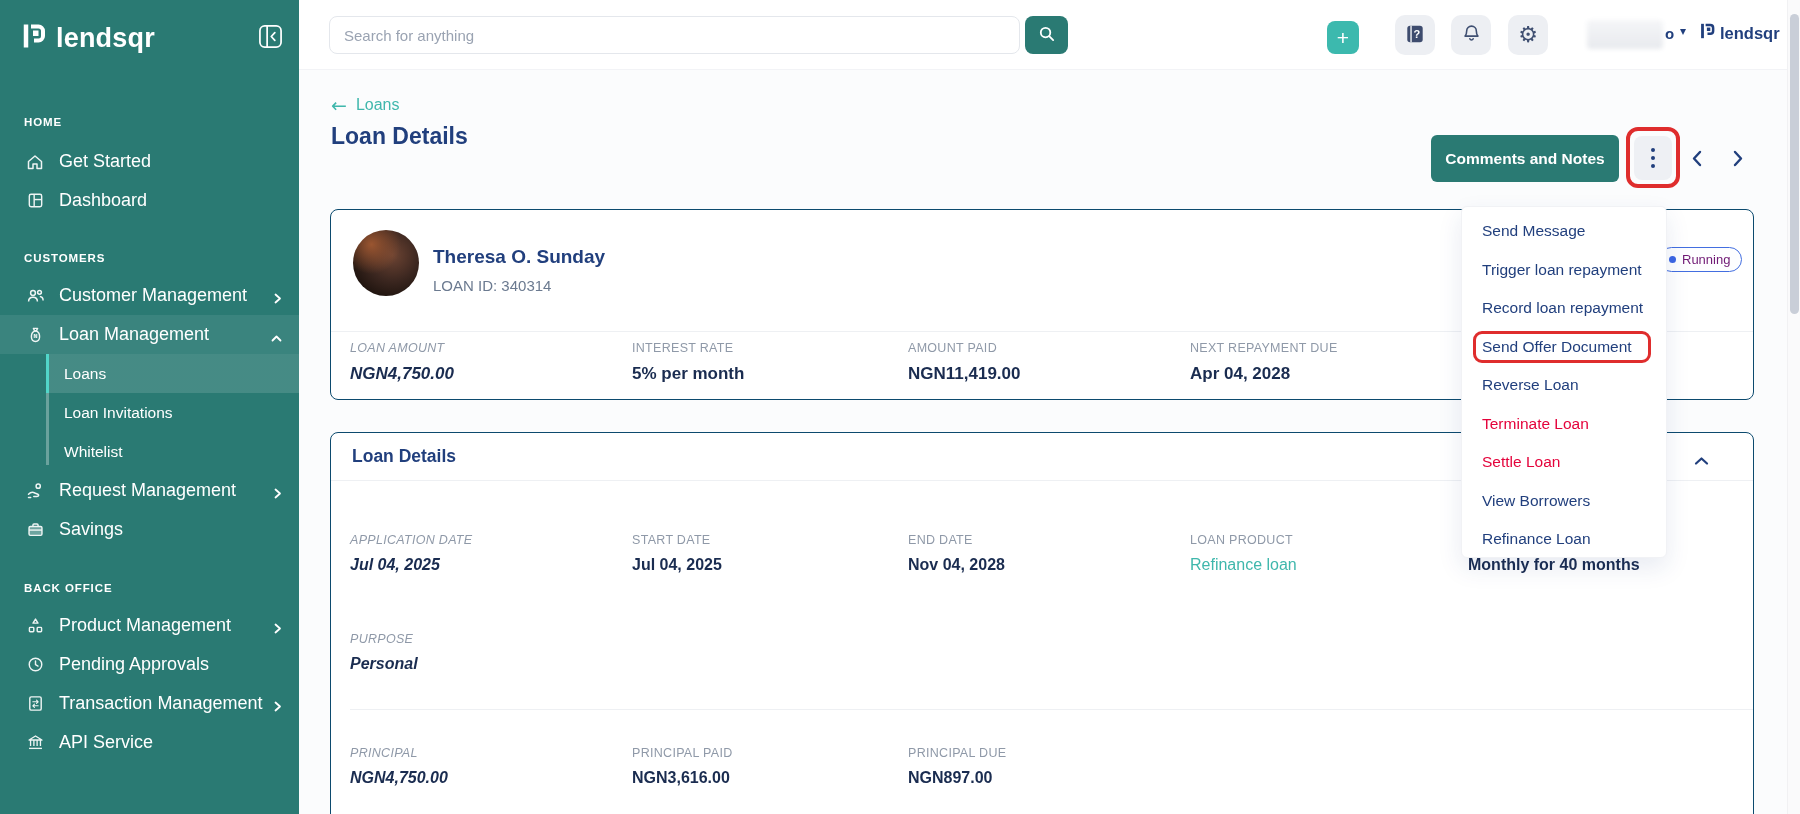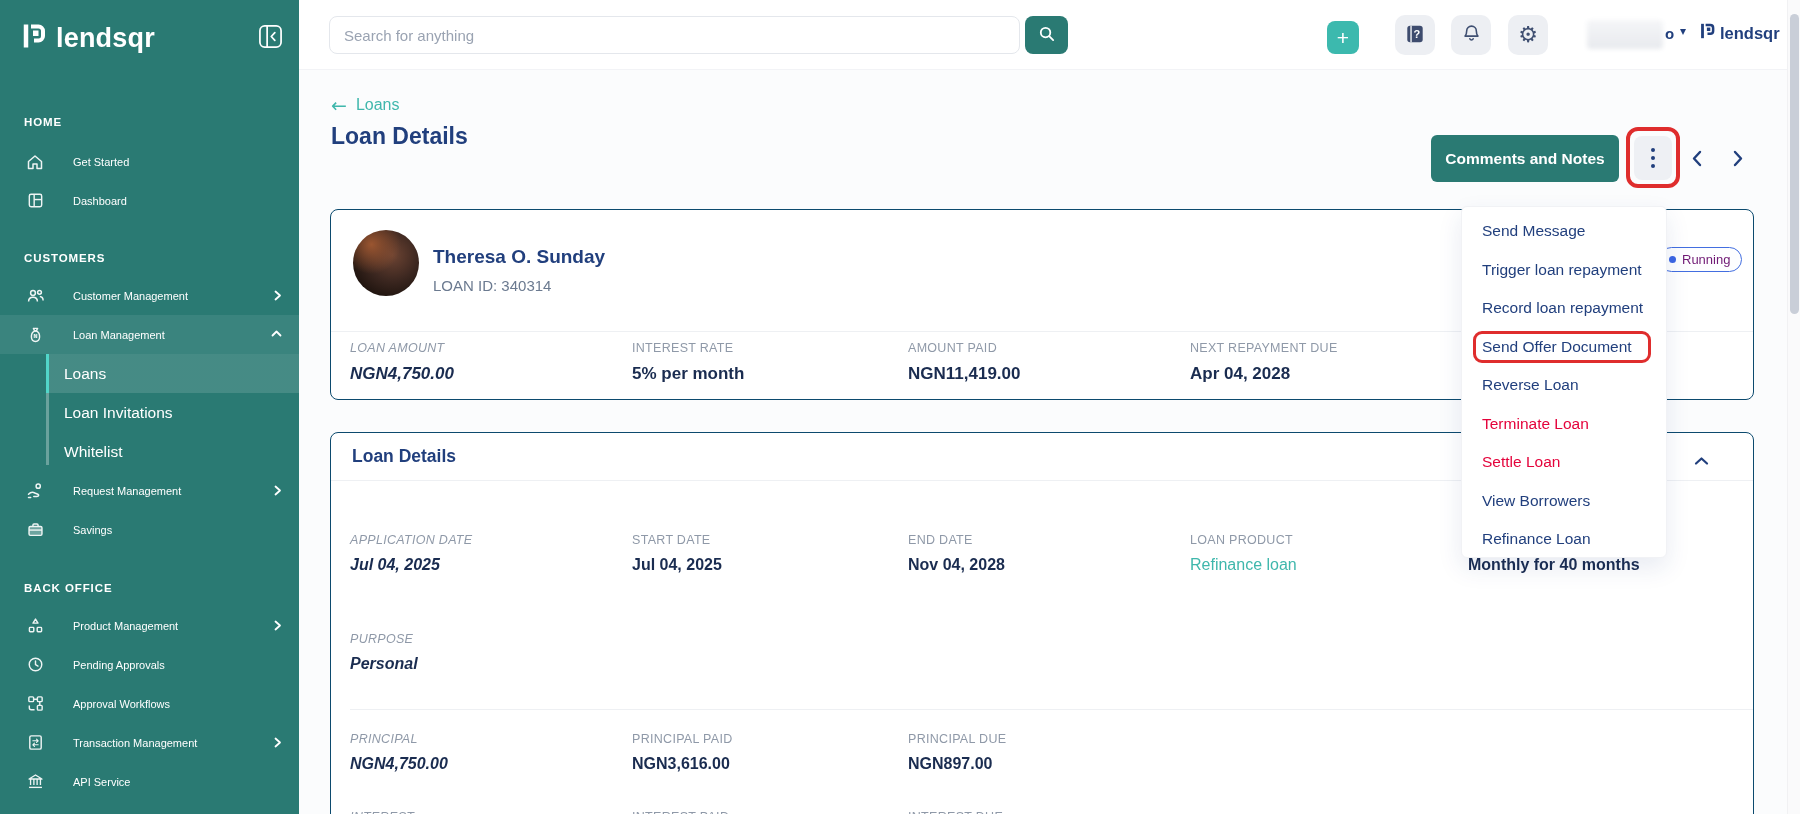--- a/index.html
+++ b/index.html
@@ -8,21 +8,21 @@
 
   
   .sidebar { position:absolute; left:0; top:0; width:299px; height:814px; background:#2a7a73; color:#fff; z-index:30; }
   .logo-row { position:relative; height:56px; padding:20px 0 0 22px; display:flex; align-items:center; gap:10px; }
   .logo-text { font-size:27px; font-weight:700; letter-spacing:.2px; }
   .collapse-btn { position:absolute; right:16px; top:24px; cursor:pointer; }
   .side-label { padding-left:24px; font-size:11.5px; font-weight:700; letter-spacing:.9px; }
   .s-home { margin:60px 0 14px; }
   .s-cust { margin:32px 0 12px; }
   .s-back { margin:33px 0 12px; }
-  .nav-item { position:relative; height:39px; display:flex; align-items:center; gap:27px; padding-left:24px; font-size:11px; cursor:pointer; }
+  .nav-item { position:relative; height:39px; display:flex; align-items:center; gap:13px; padding-left:24px; font-size:18px; cursor:pointer; }
   .nav-item.expanded { background:rgba(255,255,255,.08); }
   .nicon { width:22px; display:flex; justify-content:center; align-items:center; opacity:.92; }
   .chev { position:absolute; right:16px; top:13px; }
   .subgroup { position:relative; }
   .subgroup::before { content:""; position:absolute; left:46px; top:3px; bottom:6px; width:3px; background:rgba(255,255,255,.30); }
   .sub-item { position:relative; height:39px; display:flex; align-items:center; padding-left:64px; font-size:15.5px; cursor:pointer; }
   .sub-item.active { background:linear-gradient(90deg, transparent 49px, rgba(255,255,255,.13) 49px); }
   .sub-item.active::before { content:""; position:absolute; left:46px; top:0; bottom:0; width:3px; background:#52d6c9; }
 
   
@@ -70,21 +70,21 @@
   .stats-row .fvalue { font-size:17px; }
   .fvalue.link { color:#3fb7ac; font-weight:400; cursor:pointer; }
 
   .loan-card { top:362px; height:430px; }
   .ld-head { position:relative; height:48px; border-bottom:1px solid #eef0f3; display:flex; align-items:center; padding-left:21px; font-size:17.5px; font-weight:700; color:#213f7d; }
   .ld-collapse { position:absolute; right:44px; top:17px; cursor:pointer; }
   .ld-body { padding-left:19px; }
   .frow { display:flex; }
   .r1 { margin-top:52px; } .r2 { margin-top:58px; }
   .ld-div { margin-top:36px; height:1px; background:#eef0f3; }
-  .r3 { margin-top:22px;align-items:center; } .r4 { margin-top:37px; }
+  .r3 { margin-top:36px;align-items:center; } .r4 { margin-top:37px; }
 
   .status-badge { position:absolute; left:1360px; top:177px; height:25px; display:flex; align-items:center; gap:6px; padding:0 11px 0 9px; border:1px solid #436ee0; border-radius:13px; background:#fdfeff; color:#701a75; font-size:13px; z-index:5; }
   .sdot { width:7px; height:7px; border-radius:50%; background:#3c66e4; }
 
   .dropdown { position:absolute; left:1162px; top:136px; width:206px; height:352px; background:#fff; border:1px solid #f1f2f5; border-radius:6px; box-shadow:0 10px 24px rgba(33,63,125,.10); z-index:20; padding-top:5px; }
   .menu-item { position:relative; height:38.5px; display:flex; align-items:center; padding-left:20px; font-size:15.5px; color:#213f7d; cursor:pointer; }
   .menu-item.danger { color:#e4033b; }
   .menu-item.highlighted::after { content:""; position:absolute; left:11px; right:15px; top:3px; bottom:3px; border:3.5px solid #df2d2d; border-radius:9px; pointer-events:none; }
 </style>
 </head>
@@ -209,31 +209,20 @@
           </svg></span>
     </div>
     <div class="nav-item">
       <span class="nicon">
           <svg width="19" height="19" viewBox="0 0 20 20" fill="none" stroke="#fff" stroke-width="1.5">
             <circle cx="10" cy="10" r="6.6"></circle>
             <path d="M10 6.4 V10 l2.6 1.6" stroke-linecap="round"></path>
           </svg>
         </span>
       <span>Pending Approvals</span>
-    </div>
-    <div class="nav-item">
-      <span class="nicon">
-          <svg width="19" height="19" viewBox="0 0 20 20" fill="none" stroke="#fff" stroke-width="1.5">
-            <rect x="3" y="3" width="5" height="5" rx="1"></rect>
-            <rect x="12" y="3" width="5" height="5" rx="1"></rect>
-            <rect x="12" y="12" width="5" height="5" rx="1"></rect>
-            <path d="M8 5.5 h4 M14.5 8 v4 M3.5 12 v2.5 a2 2 0 0 0 2 2 h3.5"></path>
-          </svg>
-        </span>
-      <span>Approval Workflows</span>
     </div>
     <div class="nav-item">
       <span class="nicon">
           <svg width="19" height="19" viewBox="0 0 20 20" fill="none" stroke="#fff" stroke-width="1.5">
             <rect x="4" y="3" width="12" height="14" rx="1.6"></rect>
             <path d="M7.2 8.2 h5.6 m-1.7-1.7 l1.7 1.7 -1.7 1.7 M12.8 12.4 H7.2 m1.7-1.7 L7.2 12.4 l1.7 1.7" stroke-linecap="round" stroke-linejoin="round" stroke-width="1.2"></path>
           </svg>
         </span>
       <span>Transaction Management</span>
       <span class="chev"><svg width="11" height="13" viewBox="0 0 11 13" fill="none" stroke="#fff" stroke-width="1.8">

